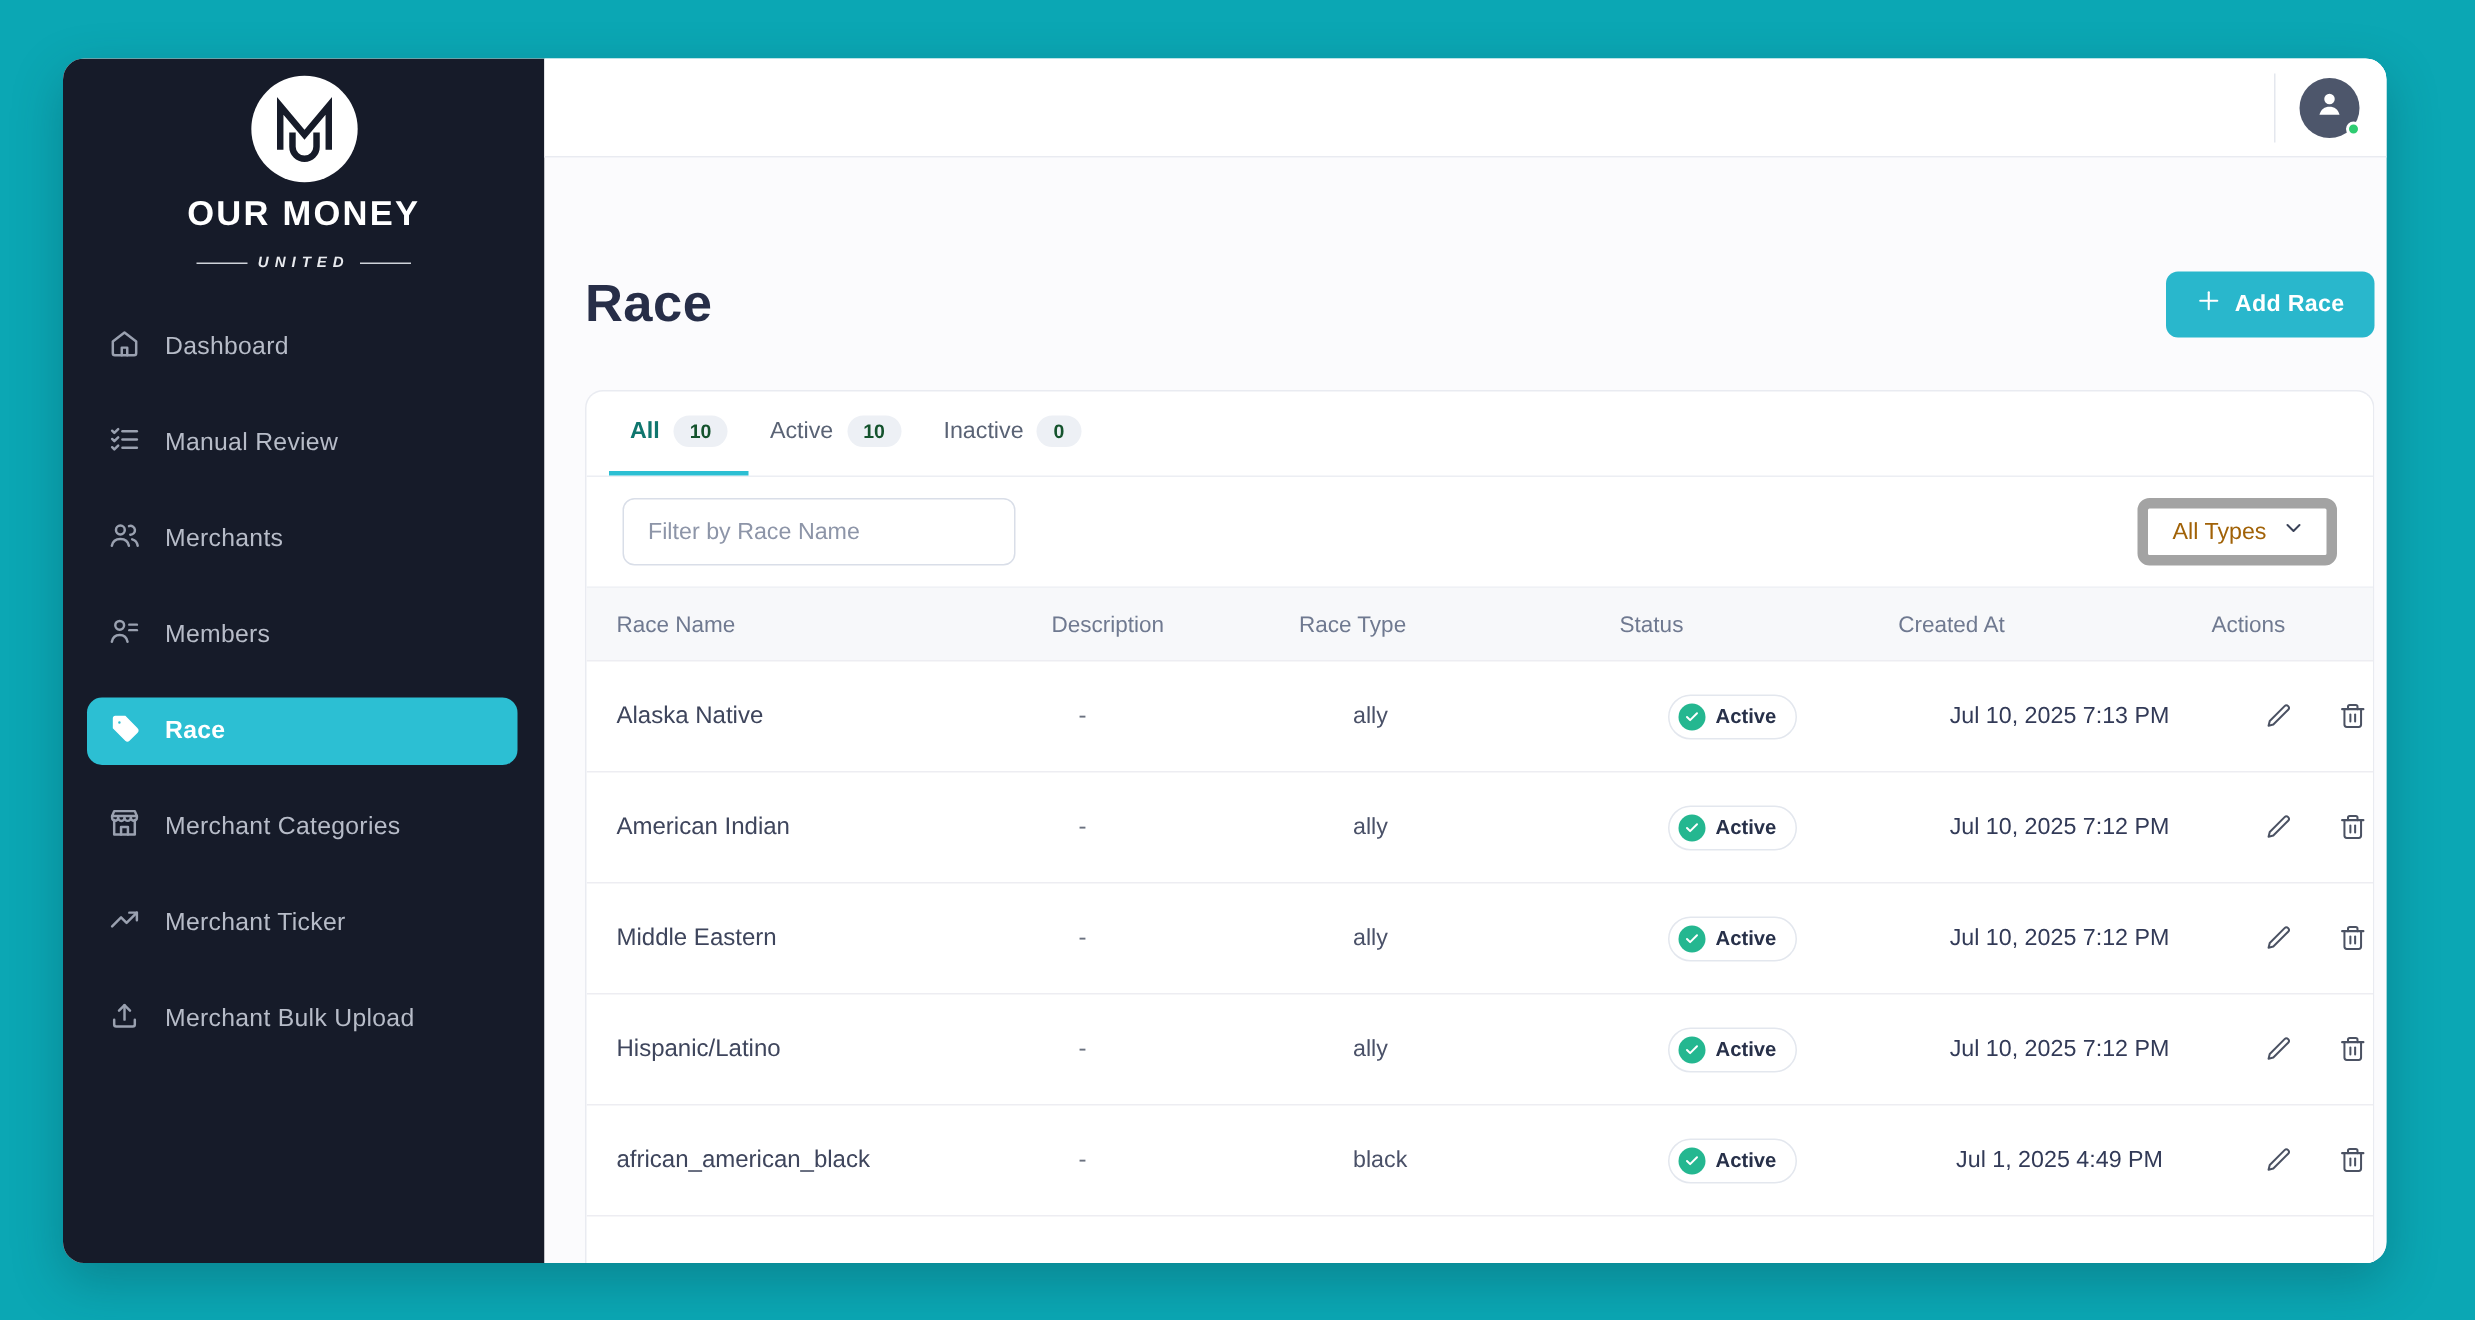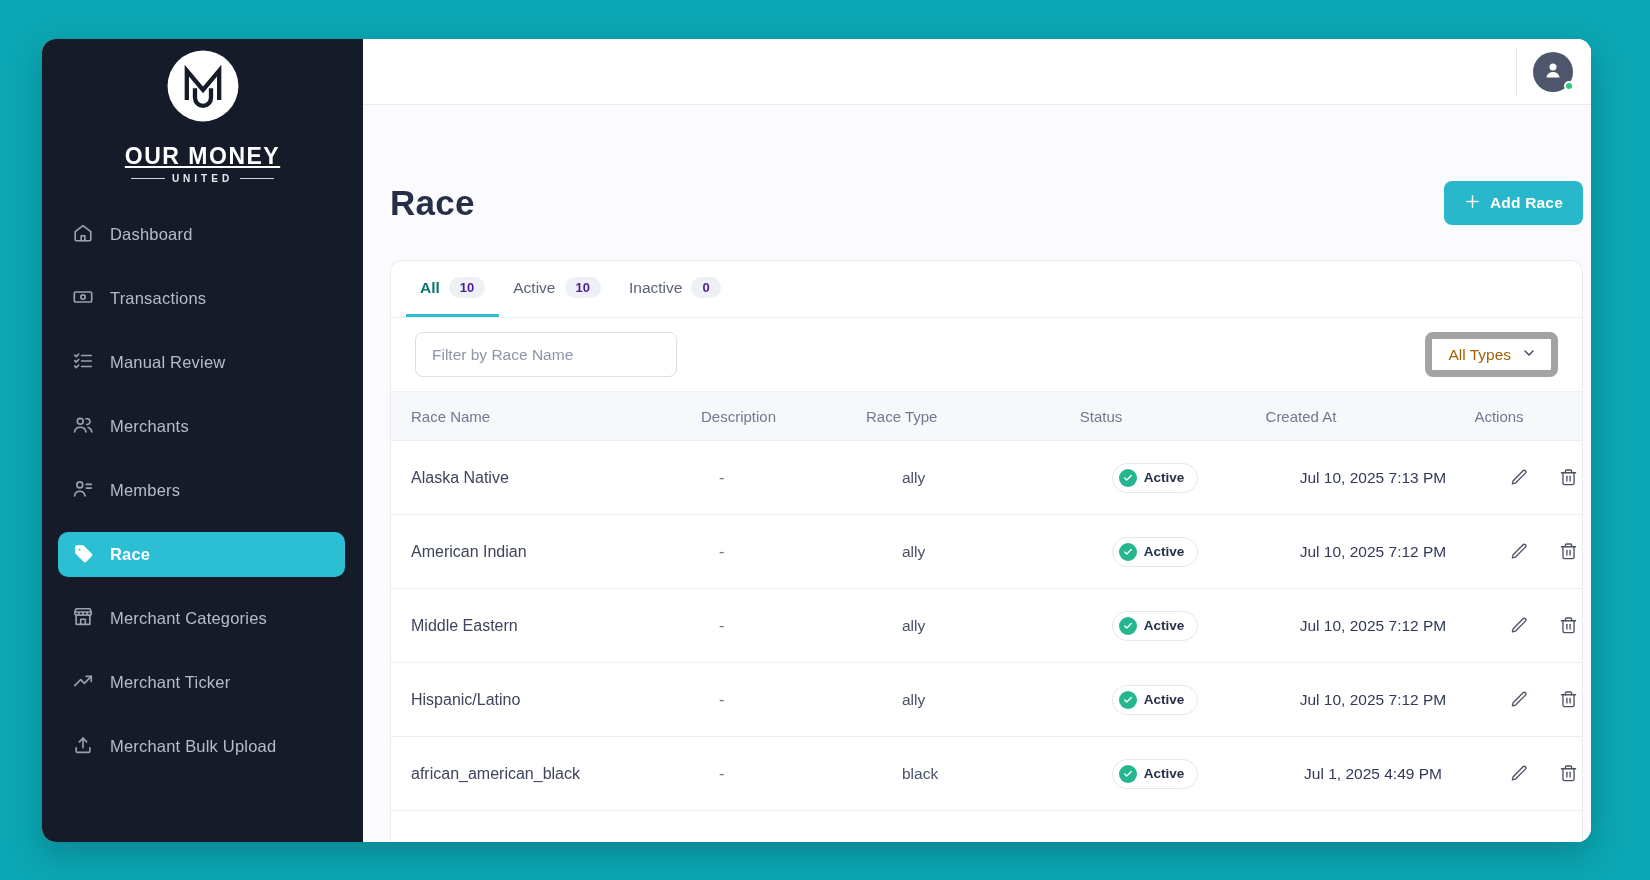--- a/index.html
+++ b/index.html
@@ -20,23 +20,23 @@
   body{background:var(--teal);font-family:"Liberation Sans",sans-serif;}
   .card{
     position:absolute;left:42px;top:39px;width:1549px;height:803px;
     background:#fff;border-radius:14px;overflow:hidden;display:flex;
     box-shadow:0 12px 34px rgba(7,48,54,.28);
   }
   
   .sidebar{width:321px;height:100%;background:var(--sidebar);flex:none;padding-top:8px;}
   .brand{display:flex;flex-direction:column;align-items:center;padding-top:2px;}
   .brand svg{display:block;}
-  .brand-line1{color:#fff;font-size:23px;font-weight:700;letter-spacing:1.5px;margin-top:20px;text-decoration:underline;}
+  .brand-line1{color:#fff;font-size:23px;font-weight:700;letter-spacing:1.5px;margin-top:6px;}
   .brand-line2{display:flex;align-items:center;gap:7px;color:#e8eaee;font-size:10px;
-    font-weight:700;letter-spacing:4px;margin-top:3px;}
+    font-weight:700;letter-spacing:4px;margin-top:14px;font-style:italic;}
   .brand-line2 .rule{display:inline-block;width:34px;height:1px;background:#cfd3da;}
   nav{margin-top:28px;padding:0 18px 0 16px;}
   .nav-item{
     display:flex;align-items:center;gap:16px;height:45px;margin-bottom:19px;
     padding:0 14px;border-radius:10px;color:var(--side-text);font-size:16.5px;
     font-weight:500;cursor:pointer;letter-spacing:.2px;
   }
   .nav-item svg{flex:none;stroke:#9aa1b0;}
   .nav-item.active{background:var(--accent);color:#fff;font-weight:600;}
   .nav-item.active svg{stroke:#fff;}
@@ -70,21 +70,21 @@
   }
   .tabs{display:flex;align-items:stretch;height:57px;border-bottom:1px solid #eceef3;
     padding-left:15px;}
   .tab{
     display:flex;align-items:center;gap:9px;padding:0 14px;cursor:pointer;
     border-bottom:3px solid transparent;color:#5a6375;font-size:15.5px;font-weight:500;
   }
   .tab.active{border-bottom-color:var(--accent);}
   .tab.active .tab-label{color:#0f766e;font-weight:600;}
   .tab-count{
-    background:#edf0f5;color:#4c1d95;font-size:13px;font-weight:600;
+    background:#edf0f5;color:#14532d;font-size:13px;font-weight:600;
     padding:4px 11px;border-radius:13px;line-height:1;
   }
   .filter-row{
     height:73px;display:flex;align-items:center;justify-content:space-between;
     padding:0 24px 0 24px;
   }
   .filter-input{
     width:262px;height:45px;border:1px solid #d9dee8;border-radius:8px;
     padding:0 16px;font-family:inherit;font-size:15.5px;color:var(--ink);outline:none;
   }
@@ -145,28 +145,20 @@
       <div class="nav-item">
         <span>
           <svg width="22" height="22" viewBox="0 0 24 24" fill="none" stroke-width="1.8" stroke-linecap="round" stroke-linejoin="round">
             <path d="M3.5 10.5L12 4l8.5 6.5V19a1.5 1.5 0 0 1-1.5 1.5H5A1.5 1.5 0 0 1 3.5 19z"></path>
               <path d="M10 20.5v-5.5h4v5.5"></path>
           </svg></span>
         <span>Dashboard</span>
       </div>
       <div class="nav-item">
         <span>
-          <svg width="22" height="22" viewBox="0 0 24 24" fill="none" stroke-width="1.8" stroke-linecap="round">
-            <rect x="2.5" y="6.5" width="19" height="11" rx="1.5"></rect>
-              <circle cx="12" cy="12" r="2.4"></circle>
-          </svg></span>
-        <span>Transactions</span>
-      </div>
-      <div class="nav-item">
-        <span>
           <svg width="22" height="22" viewBox="0 0 24 24" fill="none" stroke-width="1.8" stroke-linecap="round" stroke-linejoin="round">
             <path d="M3 5.6l1.6 1.6L7.4 4.4"></path>
               <line x1="10.5" y1="6" x2="21" y2="6"></line>
             <path d="M3 11.6l1.6 1.6 2.8-2.8"></path>
               <line x1="10.5" y1="12" x2="21" y2="12"></line>
             <path d="M3 17.6l1.6 1.6 2.8-2.8"></path>
               <line x1="10.5" y1="18" x2="21" y2="18"></line>
           </svg></span>
         <span>Manual Review</span>
       </div>

